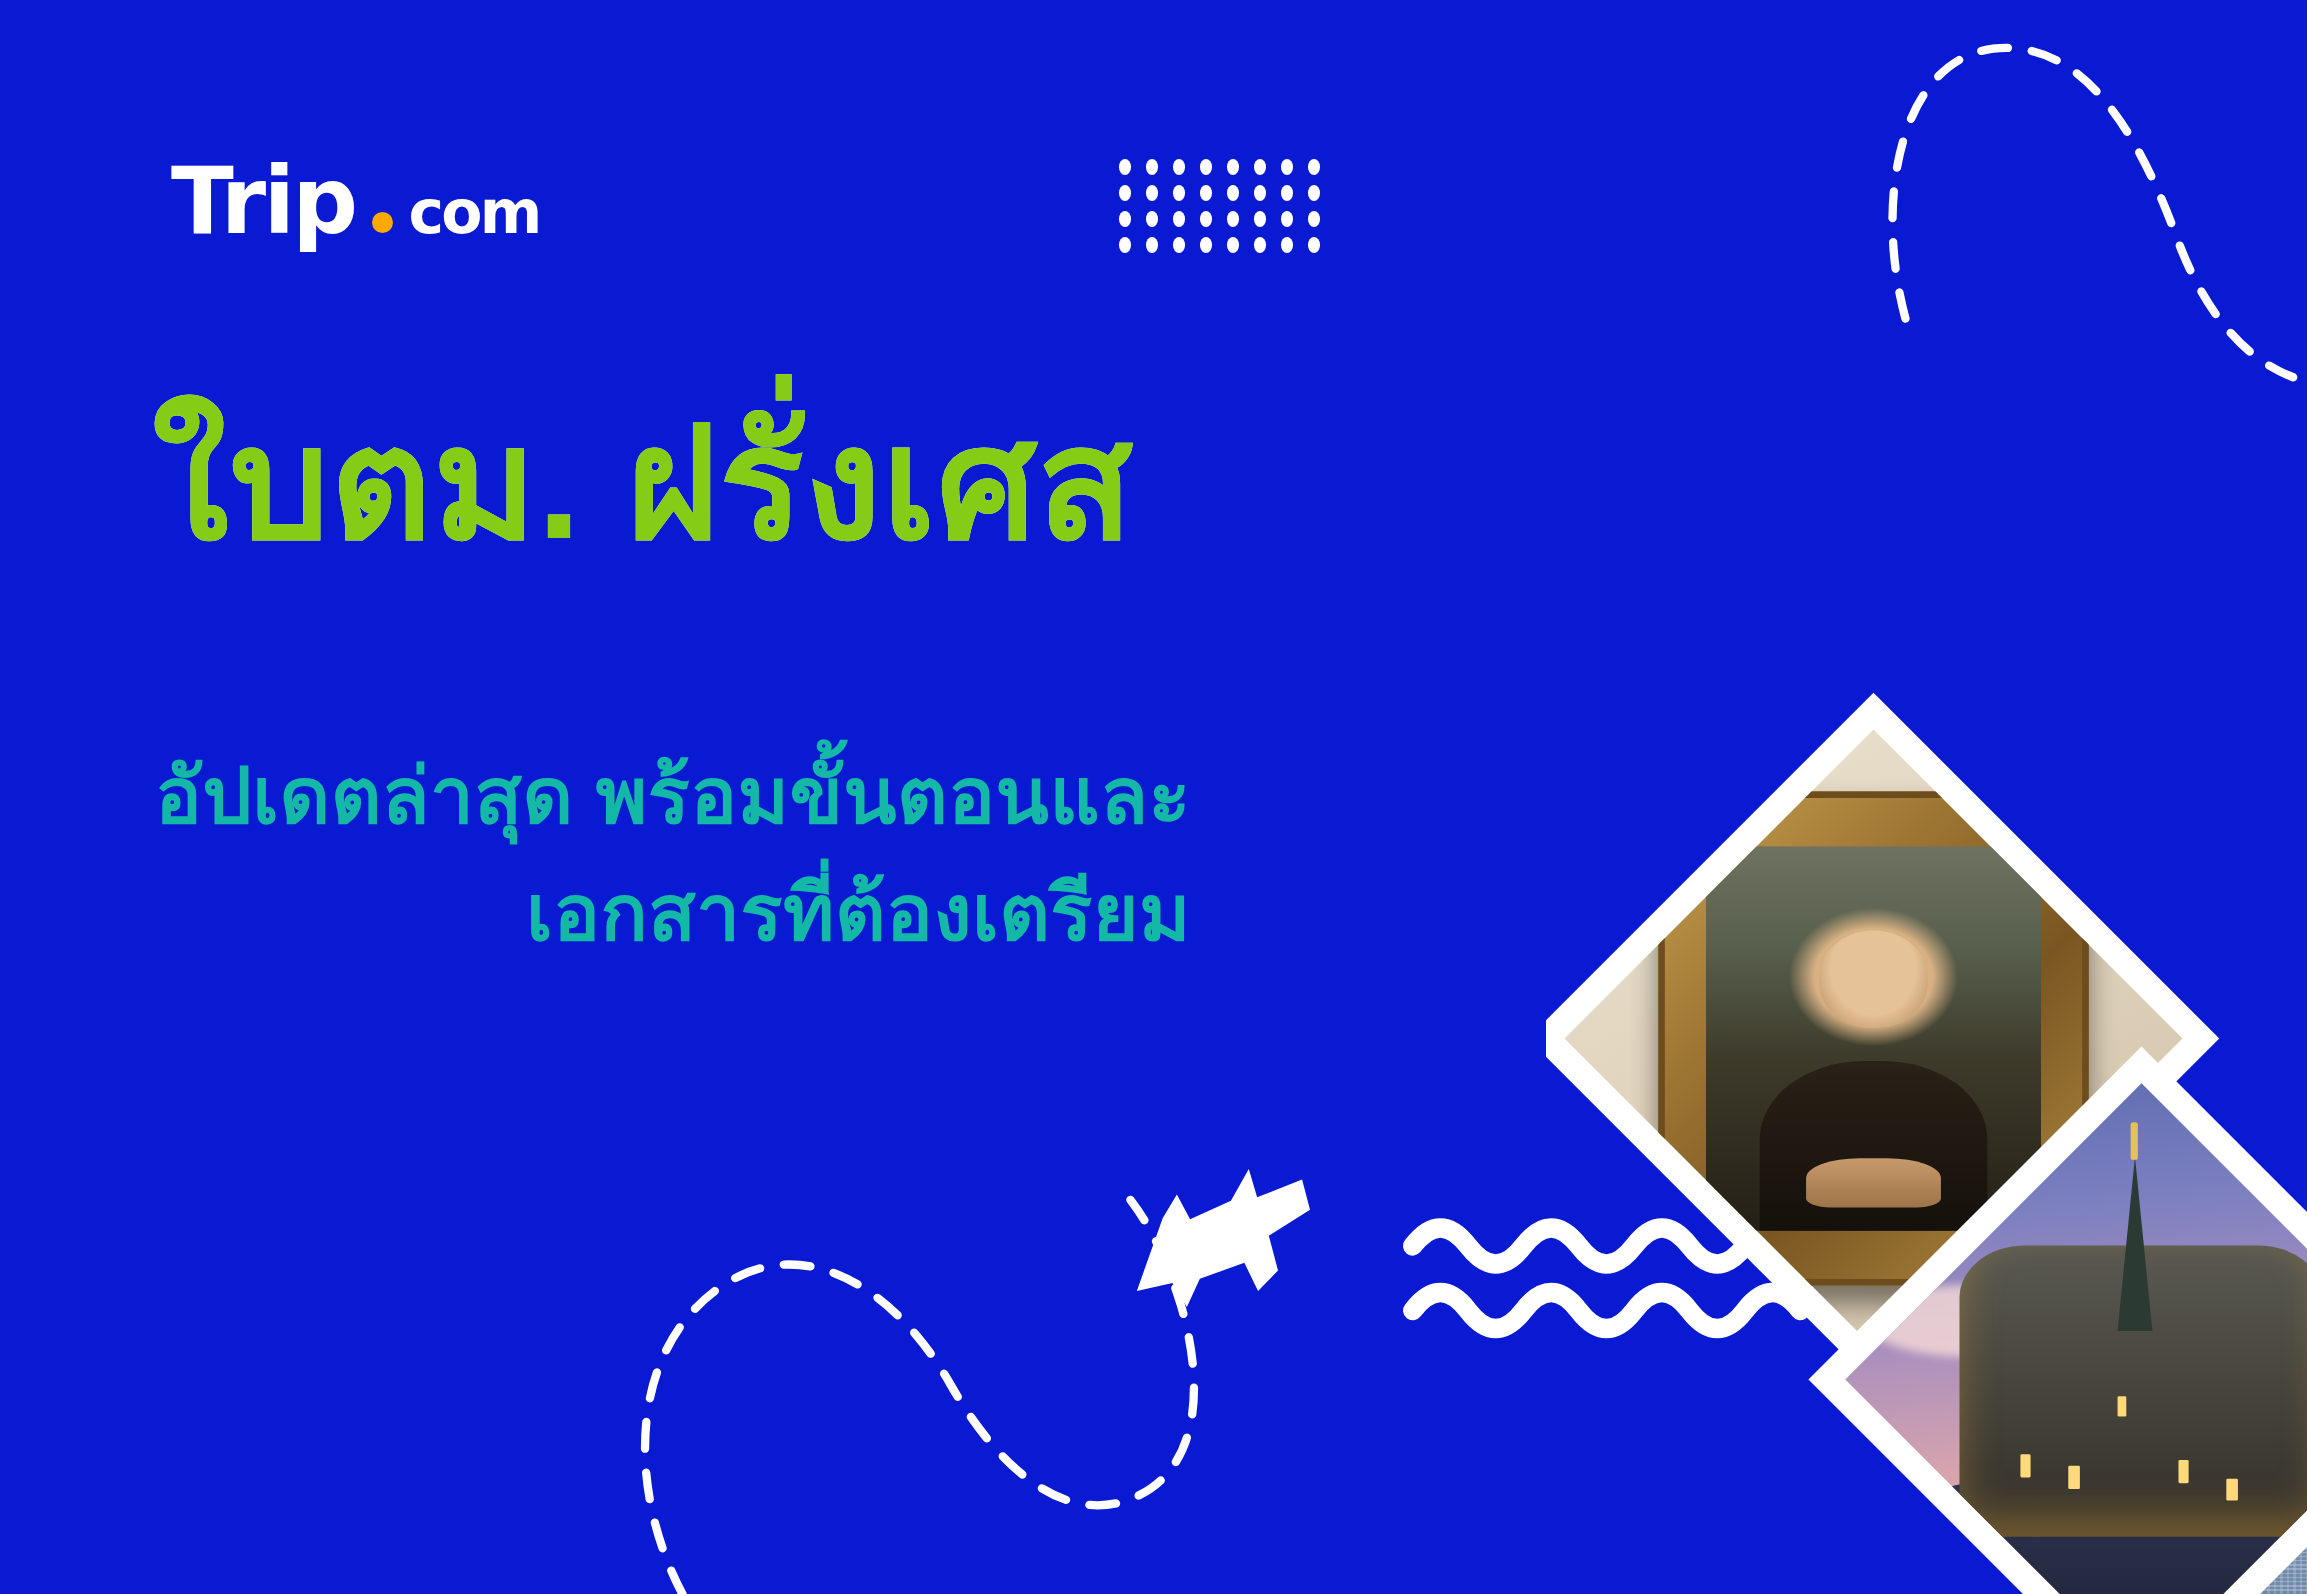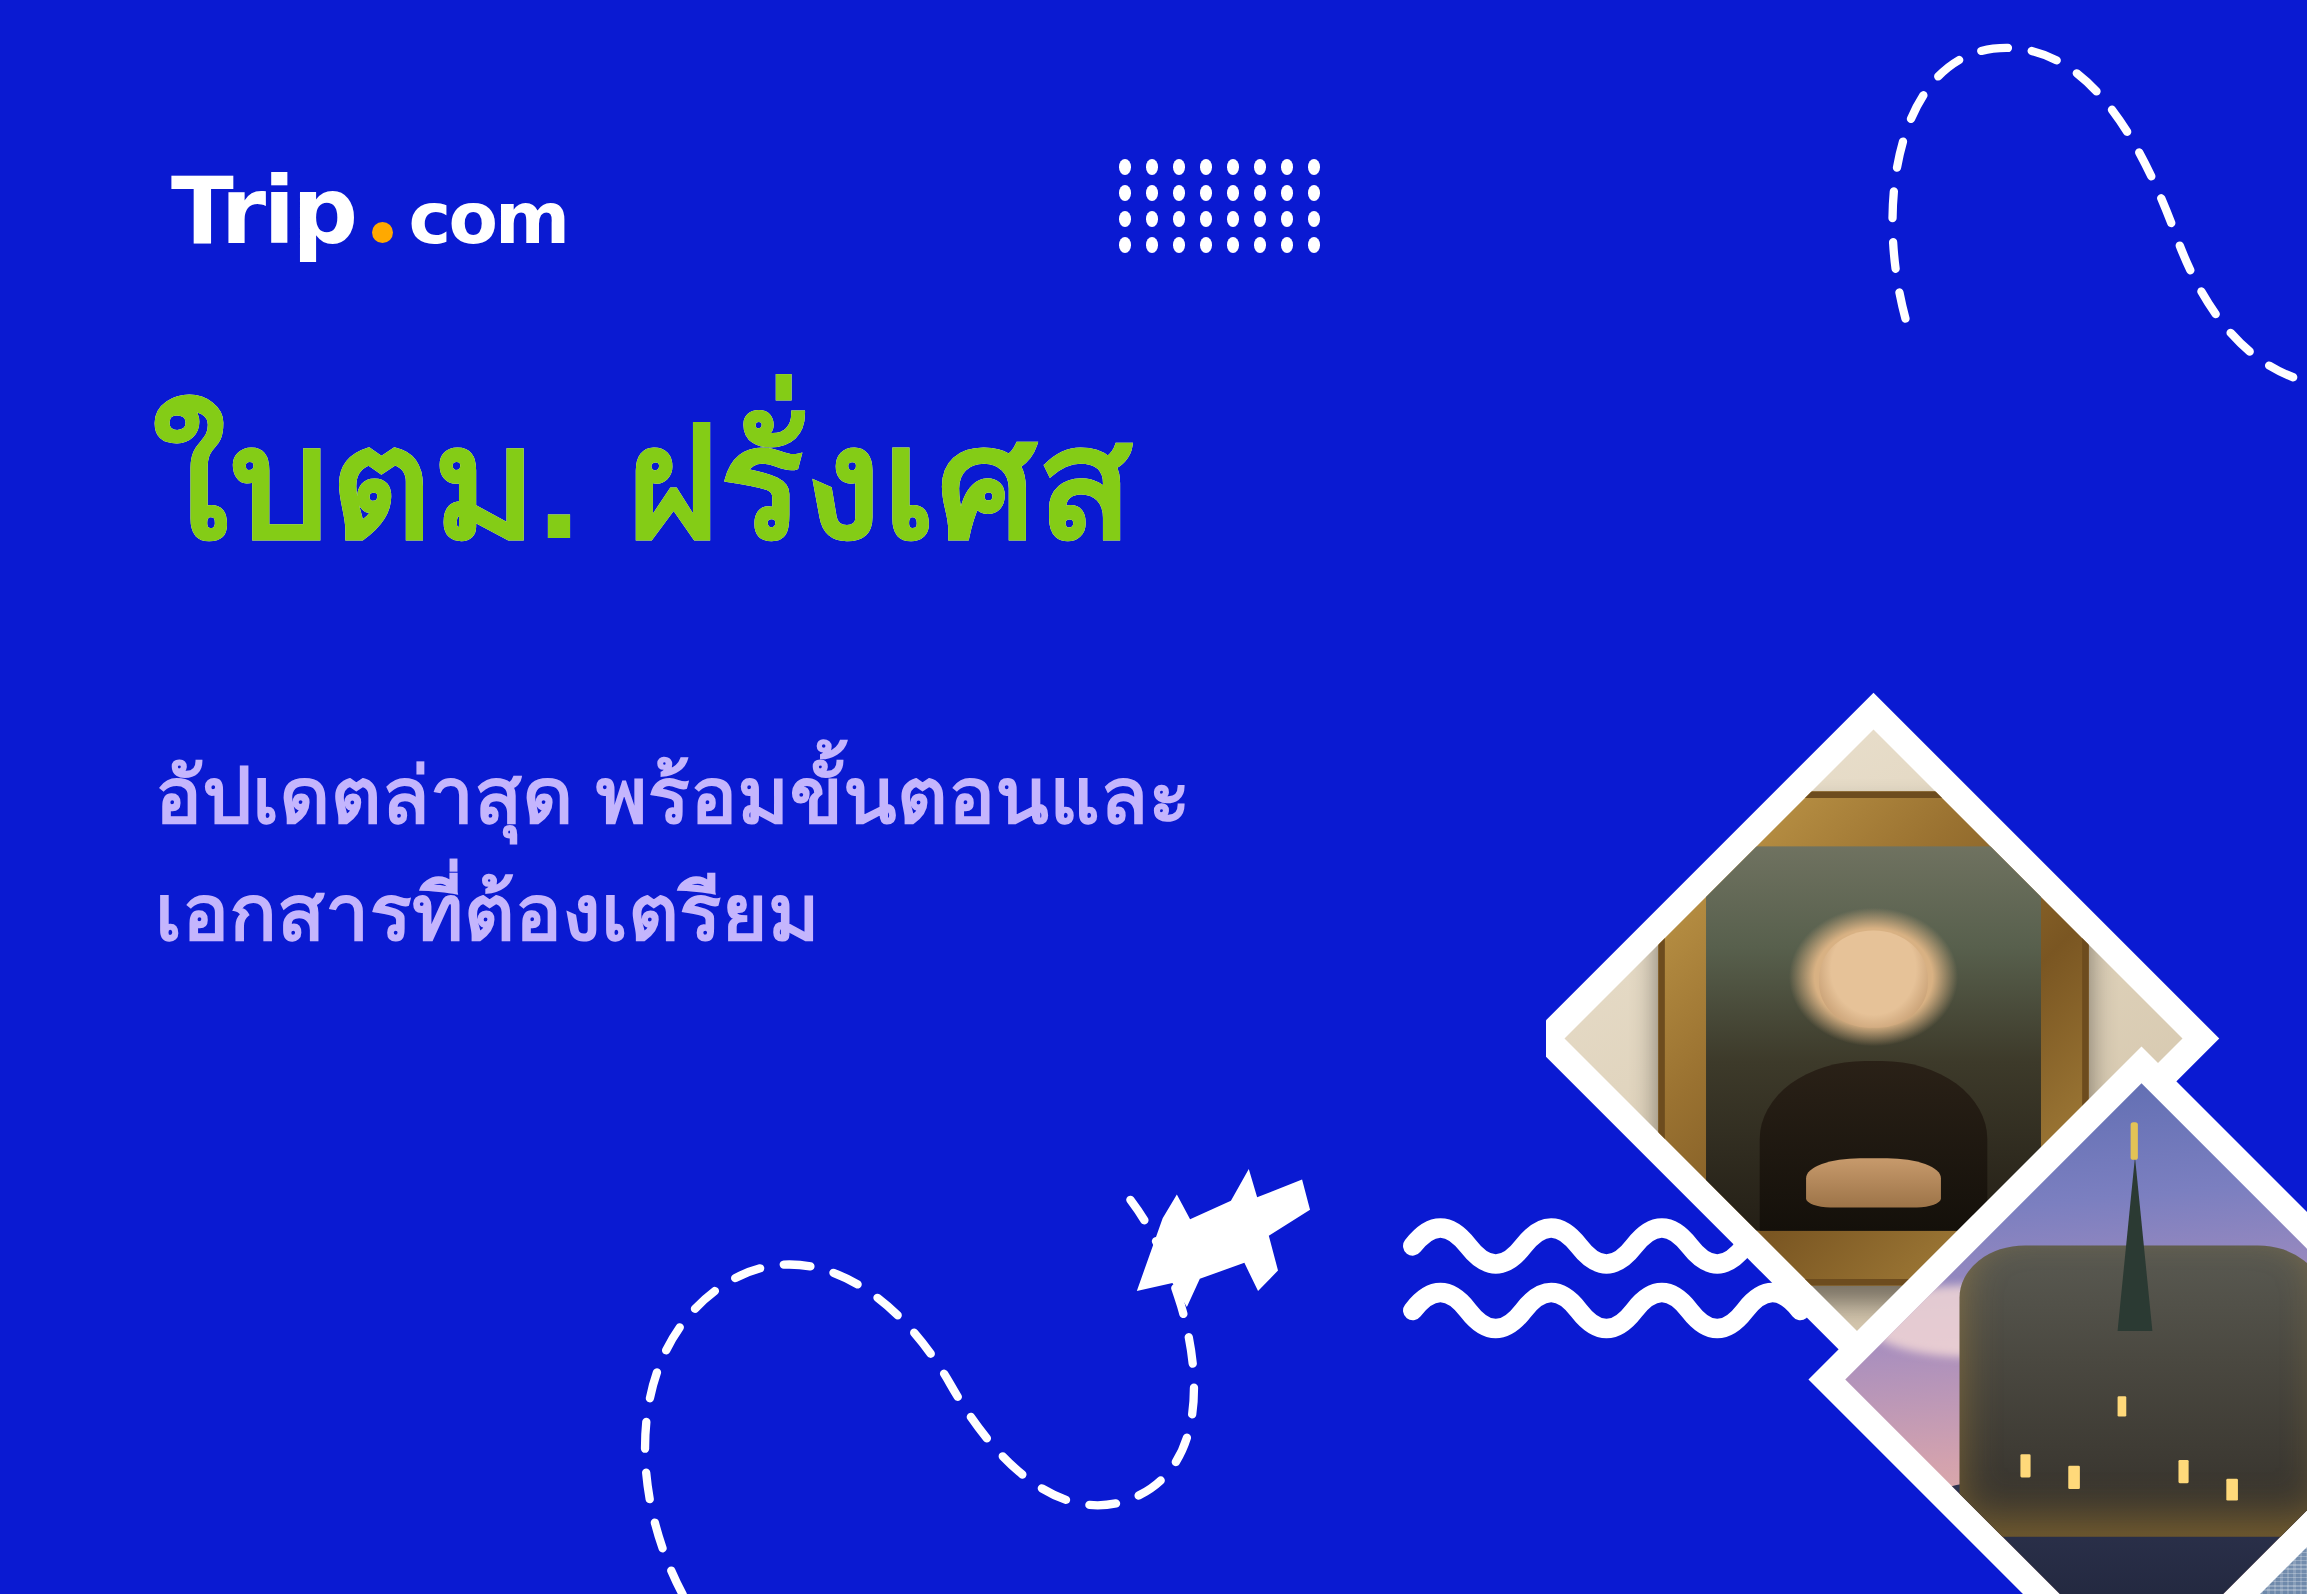--- a/index.html
+++ b/index.html
@@ -22,38 +22,39 @@
   }
   .logo-trip{
     font-size:92px; font-weight:bold; color:#ffffff;
     font-family:"DejaVu Sans",sans-serif; line-height:1;
   }
   .logo-dot{
     width:21px; height:21px; border-radius:50%;
     background:#ffa900; margin:0 3.7px 2.8px 4.6px; flex:0 0 auto;
   }
   .logo-com{
-    font-size:72px; font-weight:bold; color:#ffffff;
+    font-size:60px; font-weight:bold; color:#ffffff;
     font-family:"DejaVu Sans",sans-serif; line-height:1;margin-top:44px;
   }
 
   
   .headline{
     position:absolute; left:152px; top:388px;
     color:#84cc16; font-weight:bold;
     font-size:157px; line-height:1.22;
     letter-spacing:0.9px;
     white-space:nowrap;
     text-shadow:0 0 0.5px #fff;
   }
   .subtitle{
     position:absolute; left:155px; top:738px;
-    color:#c4b5fd; font-weight:bold;
+    color:#14b8a6; font-weight:bold;
     font-size:78px; line-height:1.50;
     letter-spacing:0.5px;
+    text-align:right;
   }
   .subtitle div{ white-space:nowrap; }
 
   
   .dot-grid{
     position:absolute; left:1119px; top:159px;
     display:grid;
     grid-template-columns:repeat(8, 12px);
     grid-template-rows:repeat(4, 12px);
     column-gap:15px; row-gap:14px;

